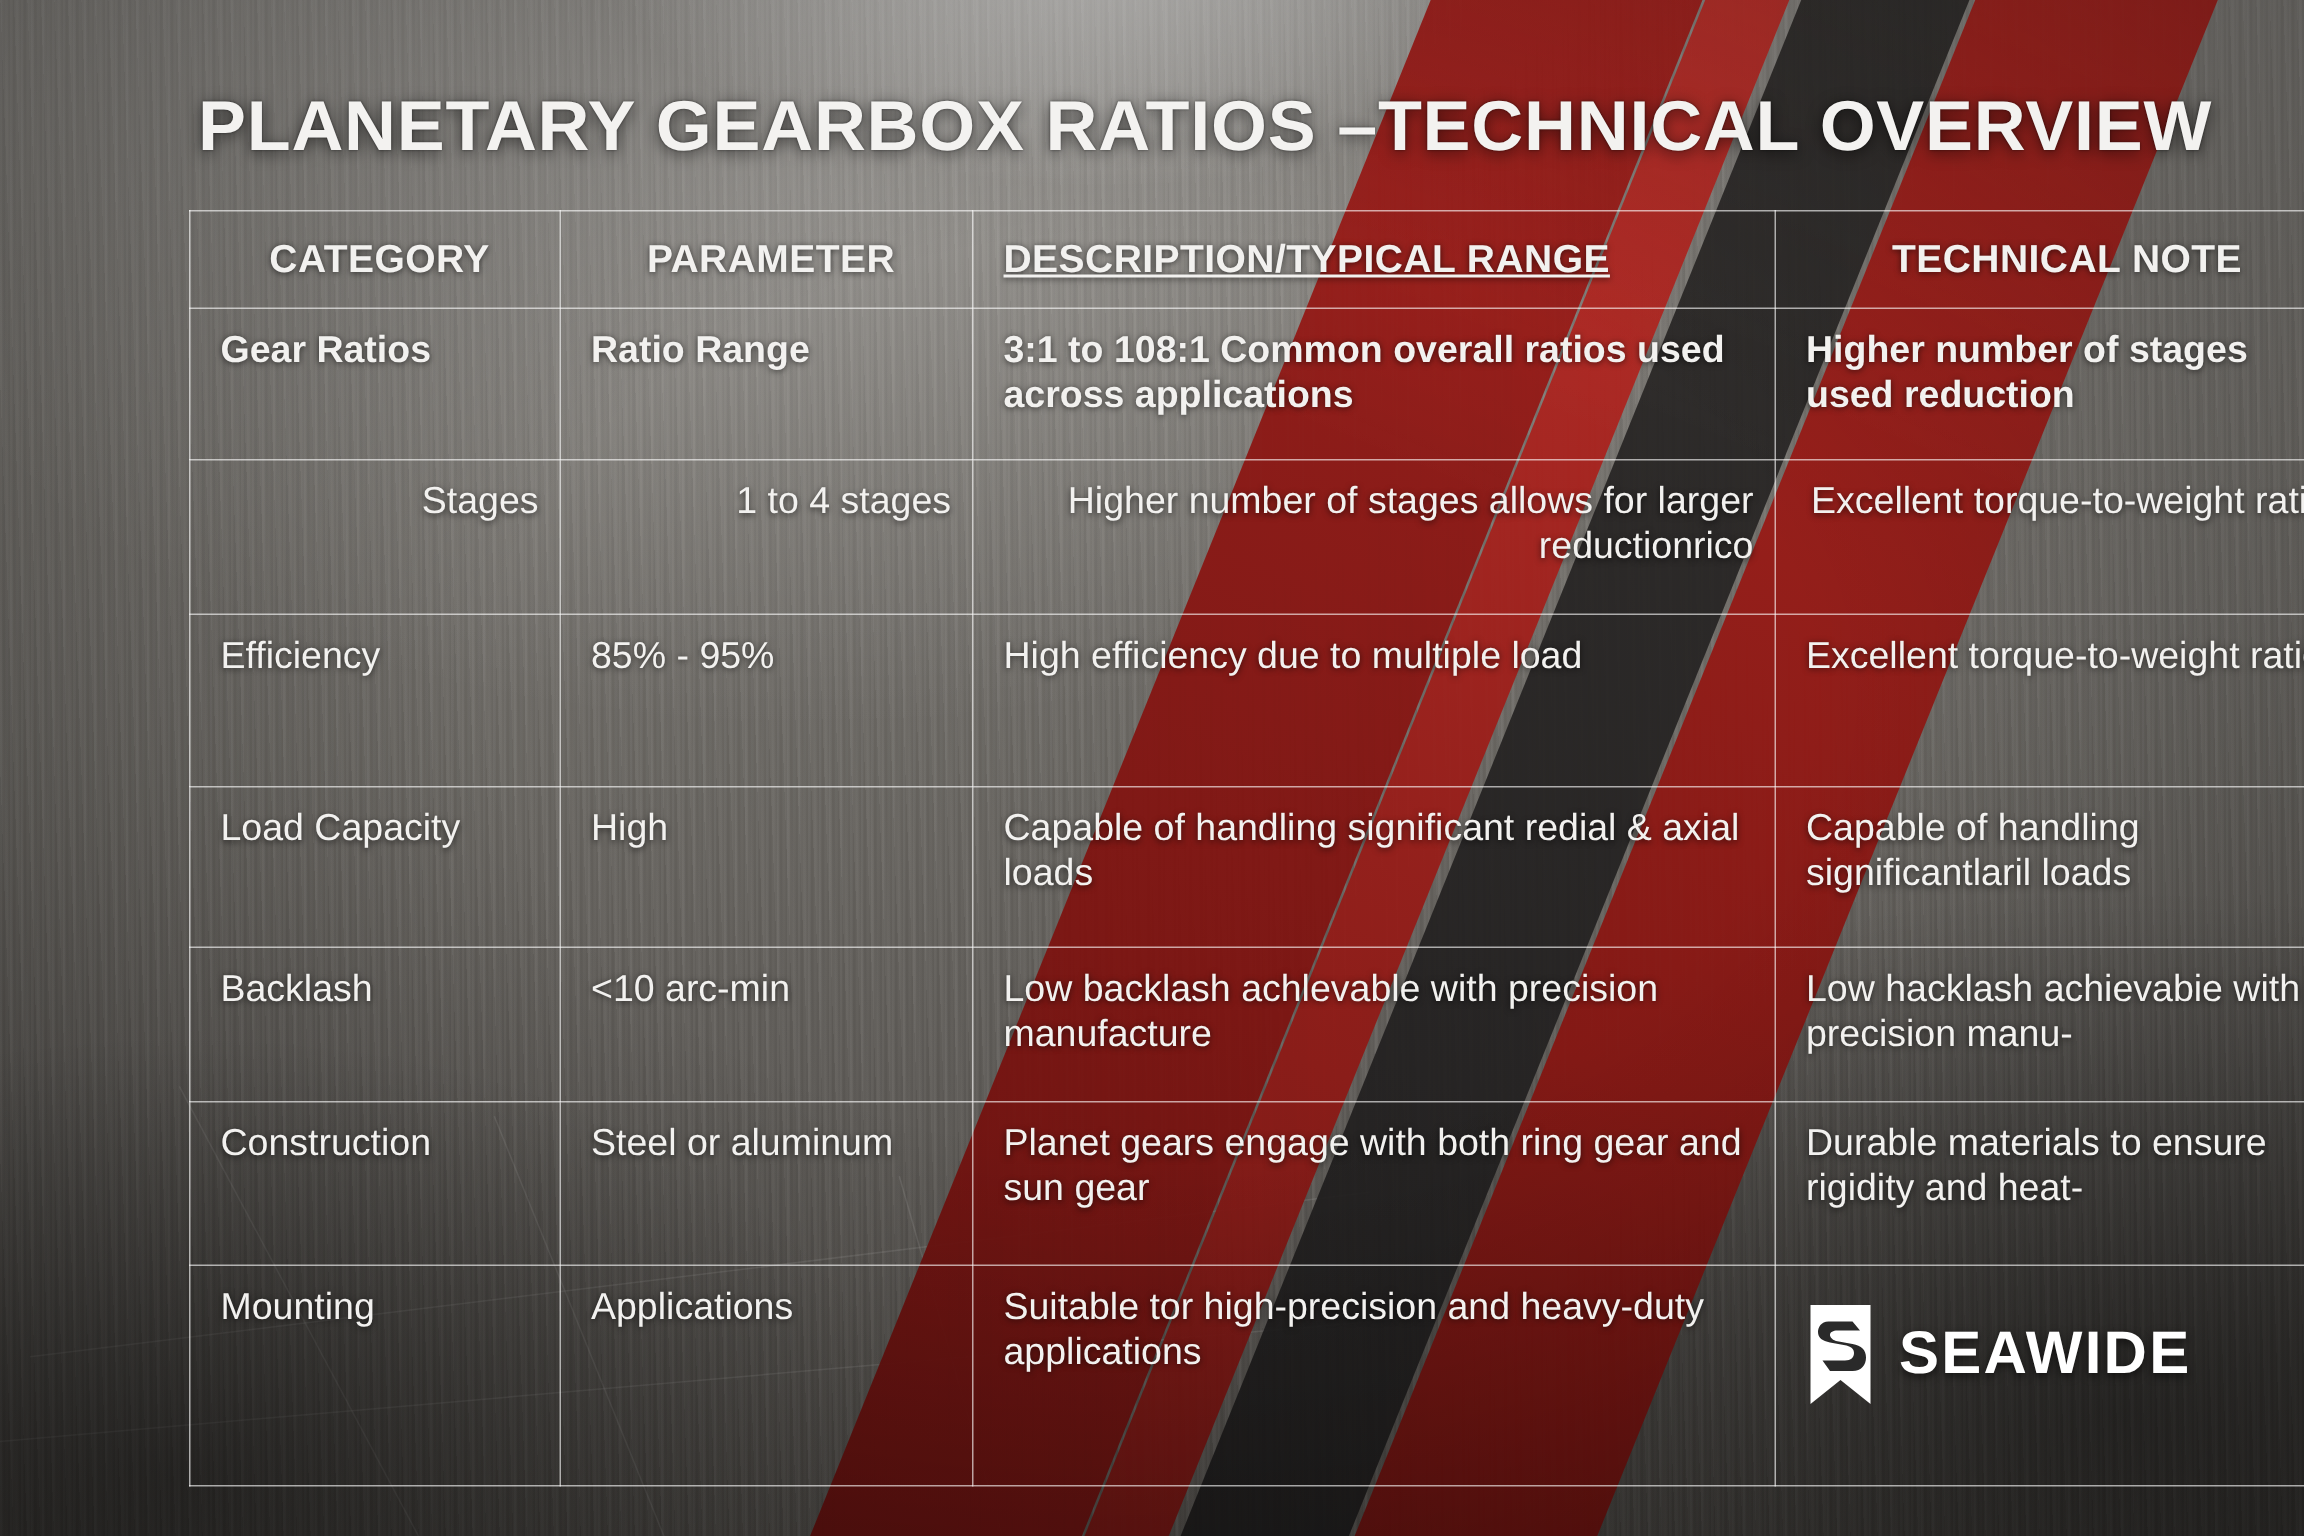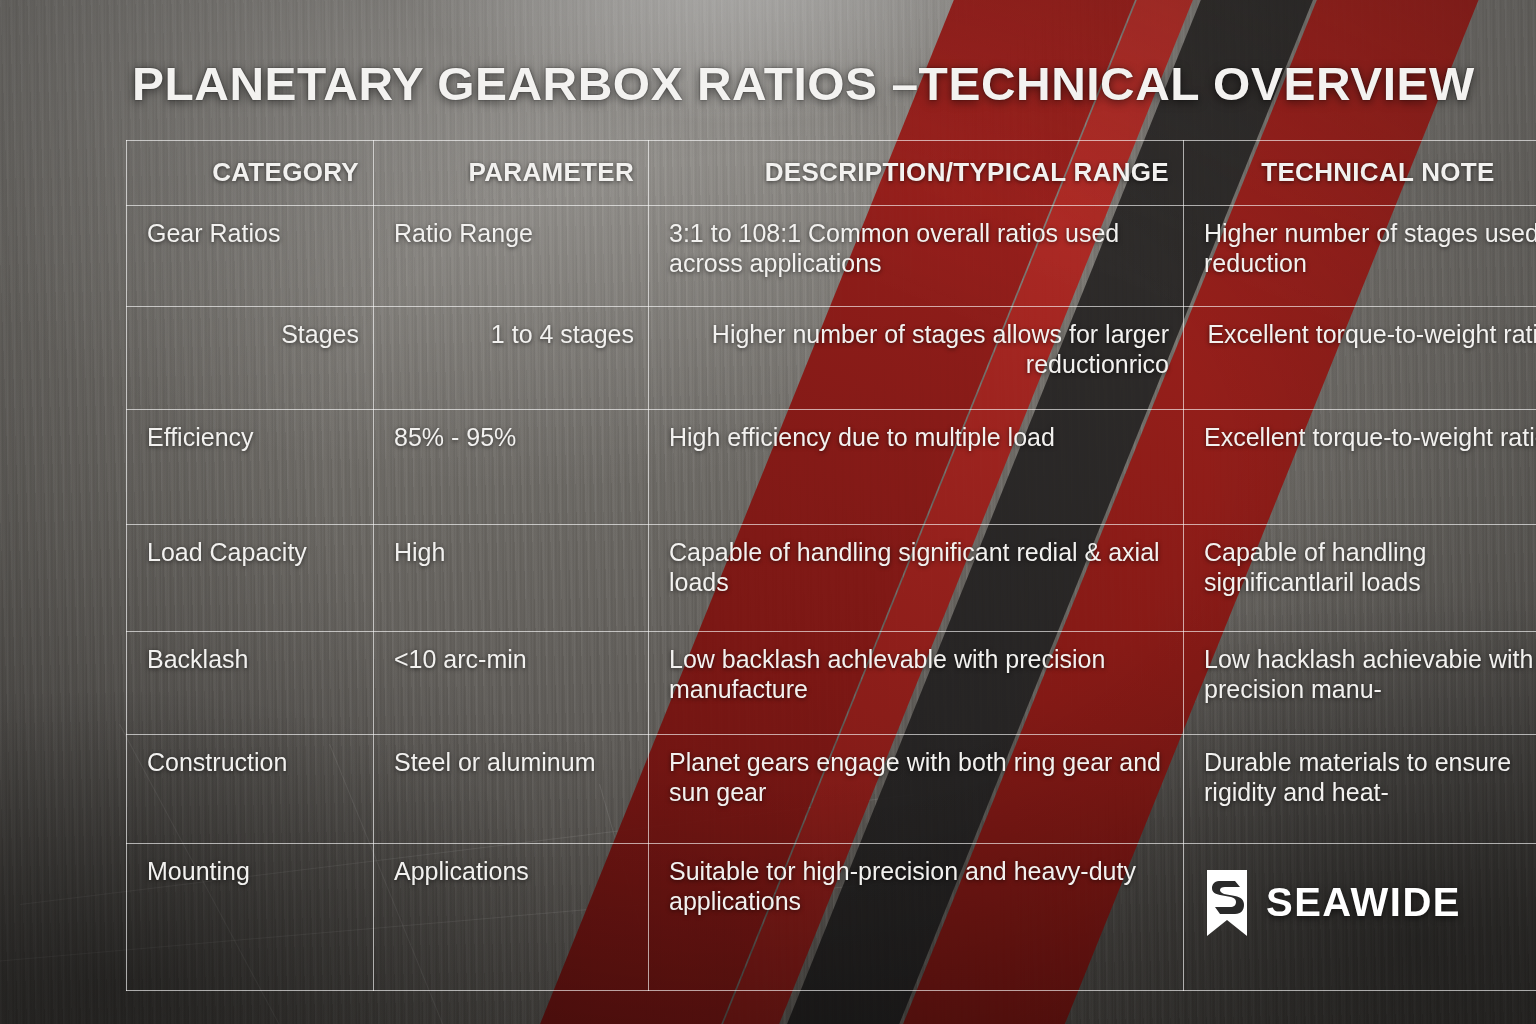--- a/index.html
+++ b/index.html
@@ -137,32 +137,32 @@
     text-shadow: 0 1px 4px rgba(0,0,0,.6);
     font-size: 25px;
     line-height: 1.22;
     font-weight: 400;
   }
   .table th {
     font-size: 26px;
     font-weight: 700;
     letter-spacing: .3px;
     padding: 16px 14px 16px 20px;
-    text-align: right;
+    text-align: center;
     height: 28px;
     white-space: nowrap;
   }
   .col-a { width: 212px; }
   .col-b { width: 240px; }
   .col-c { width: 500px; }
   .col-d { width: 348px; }
-  th.col-c { text-align: right; }
+  th.col-c { text-align: left; text-decoration: underline; }
   th.col-d { text-align: center; }
   .bold { font-weight: 700; }
-  tr.r-gear td { height: 74px; }
+  tr.r-gear td { height: 74px; font-weight: bold; }
   tr.r-stages td { height: 76px; text-align: right; }
   tr.r-eff td { height: 88px; }
   tr.r-load td { height: 80px; margin-top: 11px; }
   tr.r-back td { height: 76px; }
   tr.r-cons td { height: 82px; }
   tr.r-mount td { height: 120px; }
 
   
   .logo-cell { position: relative; }
   .logo-wrap {

